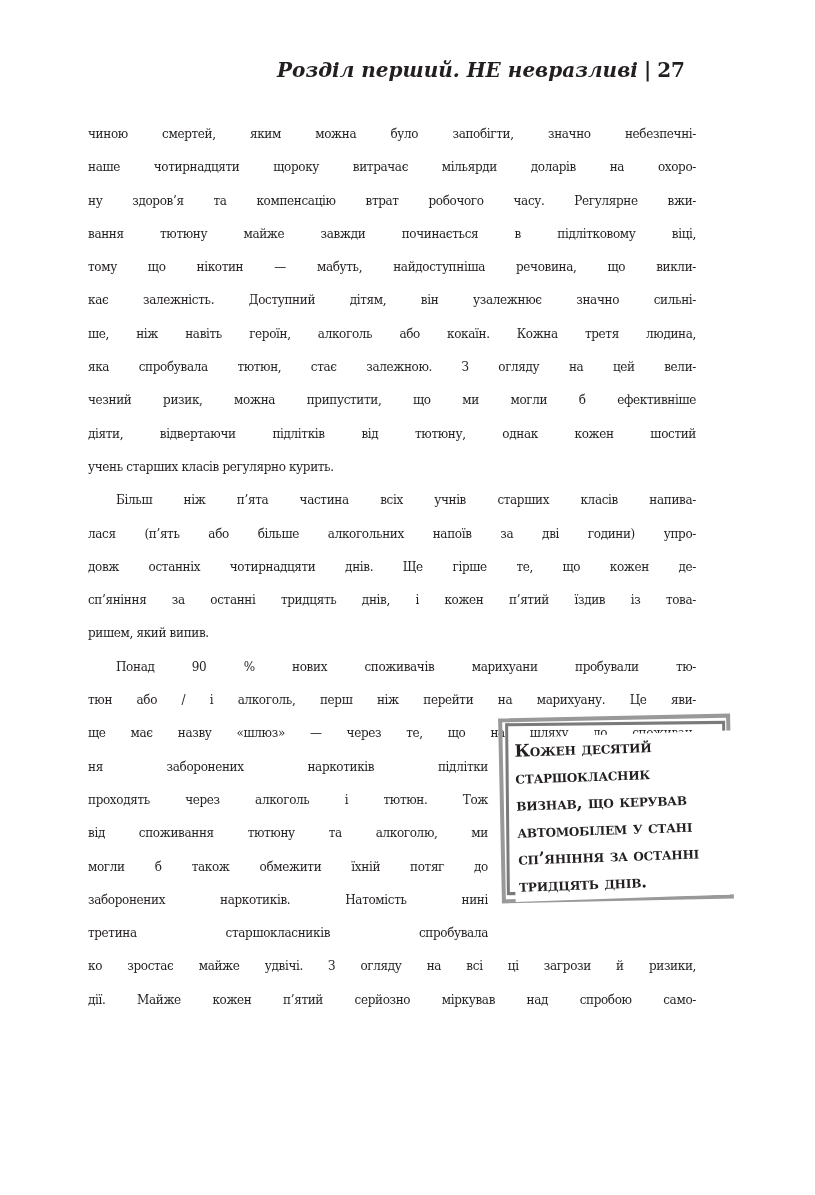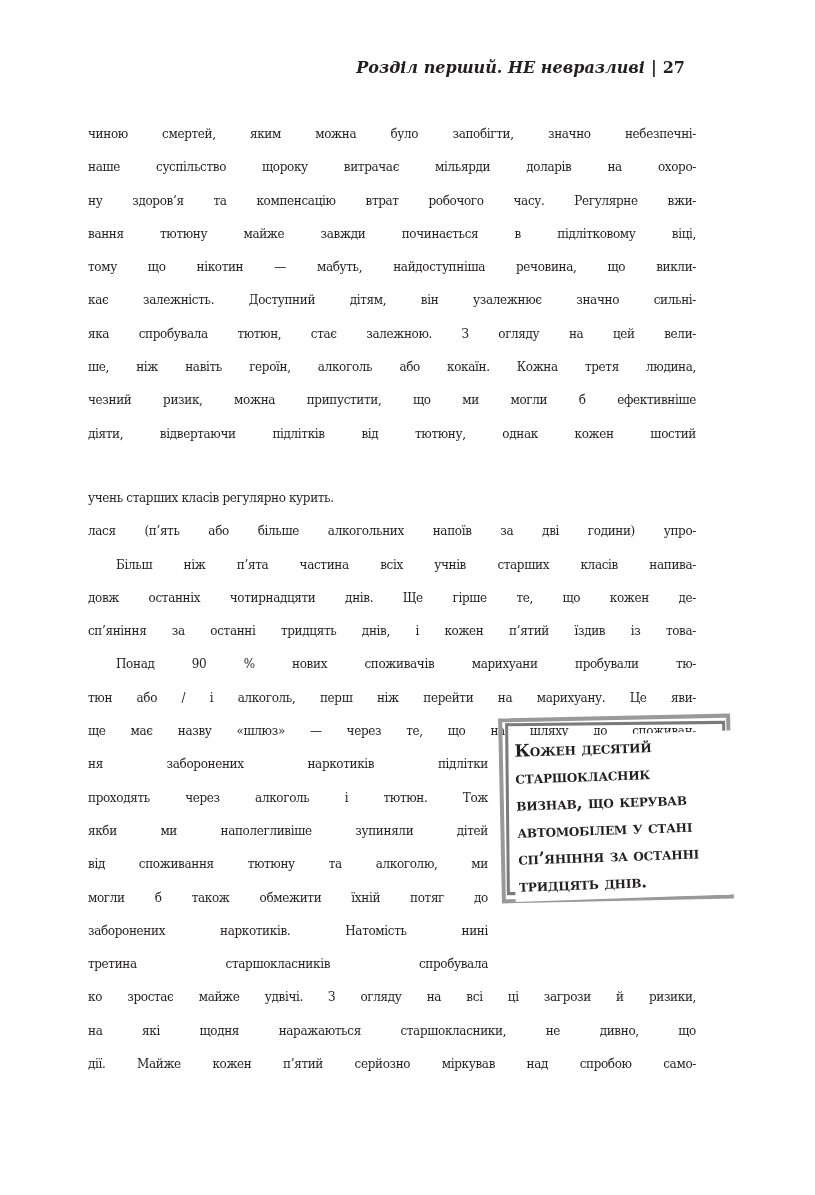--- a/index.html
+++ b/index.html
@@ -15,21 +15,21 @@
       font-family: "DejaVu Serif", serif;
       color: #231f20;
     }
     .running-header {
       position: absolute;
       top: 58px;
       right: 130px;
       font-family: "DejaVu Serif", serif;
       font-style: italic;
       font-weight: bold;
-      font-size: 16px;
+      font-size: 20px;
       color: #231f20;
       white-space: nowrap;
     }
     .running-header .sep {
       font-style: normal;
       margin: 0 6px;
     }
     .running-header .page-num {
       font-style: normal;
     }
@@ -44,21 +44,20 @@
       line-height: 33.3px;
       font-size: 12px;
       white-space: nowrap;
       text-align: justify;
       text-align-last: justify;
       letter-spacing: -0.35px;
       overflow: visible;
     }
     .line.last {
       text-align-last: left;
-      margin-top: 31px;
     }
     .line.indent {
       padding-left: 28px;
     }
     .line.short {
       width: 400px;
     }
     .pullquote {
       position: absolute;
       left: 500px;
@@ -113,48 +112,47 @@
   </style>
 </head>
 <body>
 
 <div class="running-header">
   <span>Розділ перший. НЕ невразливі</span><span class="sep">|</span><span class="page-num">27</span>
 </div>
 
 <div class="body-text">
   <div class="line">чиною смертей, яким можна було запобігти, значно небезпечні-</div>
-  <div class="line">наше суспільство щороку витрачає мільярди доларів на охоро-</div>
+  <div class="line">наше чотирнадцяти щороку витрачає мільярди доларів на охоро-</div>
   <div class="line">ну здоров’я та компенсацію втрат робочого часу. Регулярне вжи-</div>
   <div class="line">вання тютюну майже завжди починається в підлітковому віці,</div>
   <div class="line">тому що нікотин — мабуть, найдоступніша речовина, що викли-</div>
   <div class="line">кає залежність. Доступний дітям, він узалежнює значно сильні-</div>
+  <div class="line">ше, ніж навіть героїн, алкоголь або кокаїн. Кожна третя людина,</div>
   <div class="line">яка спробувала тютюн, стає залежною. З огляду на цей вели-</div>
-  <div class="line">ше, ніж навіть героїн, алкоголь або кокаїн. Кожна третя людина,</div>
   <div class="line">чезний ризик, можна припустити, що ми могли б ефективніше</div>
   <div class="line">діяти, відвертаючи підлітків від тютюну, однак кожен шостий</div>
   <div class="line last">учень старших класів регулярно курить.</div>
 
+  <div class="line indent">Більш ніж п’ята частина всіх учнів старших класів напива-</div>
   <div class="line">лася (п’ять або більше алкогольних напоїв за дві години) упро-</div>
-  <div class="line indent">Більш ніж п’ята частина всіх учнів старших класів напива-</div>
   <div class="line">довж останніх чотирнадцяти днів. Ще гірше те, що кожен де-</div>
   <div class="line">сп’яніння за останні тридцять днів, і кожен п’ятий їздив із това-</div>
+  <div class="line last">ришем, який випив.</div>
 
   <div class="line indent">Понад 90 % нових споживачів марихуани пробували тю-</div>
   <div class="line">тюн або / і алкоголь, перш ніж перейти на марихуану. Це яви-</div>
   <div class="line">ще має назву «шлюз» — через те, що на шляху до споживан-</div>
   <div class="line short">ня заборонених наркотиків підлітки</div>
   <div class="line short">проходять через алкоголь і тютюн. Тож</div>
-  <div class="line short">якби ми наполегливіше зупиняли дітей</div>
   <div class="line short">від споживання тютюну та алкоголю, ми</div>
   <div class="line short">могли б також обмежити їхній потяг до</div>
   <div class="line short">заборонених наркотиків. Натомість нині</div>
   <div class="line short">третина старшокласників спробувала</div>
   <div class="line">ко зростає майже удвічі. З огляду на всі ці загрози й ризики,</div>
-  <div class="line">на які щодня наражаються старшокласники, не дивно, що</div>
   <div class="line">дії. Майже кожен п’ятий серйозно міркував над спробою само-</div>
 
 </div>
 
 <div class="pullquote">
   <div class="pq-frame outer"></div>
   <div class="pq-frame inner"></div>
   <div class="pq-text">
     <span class="pq-line">Кожен десятий</span>
     <span class="pq-line">старшокласник</span>

